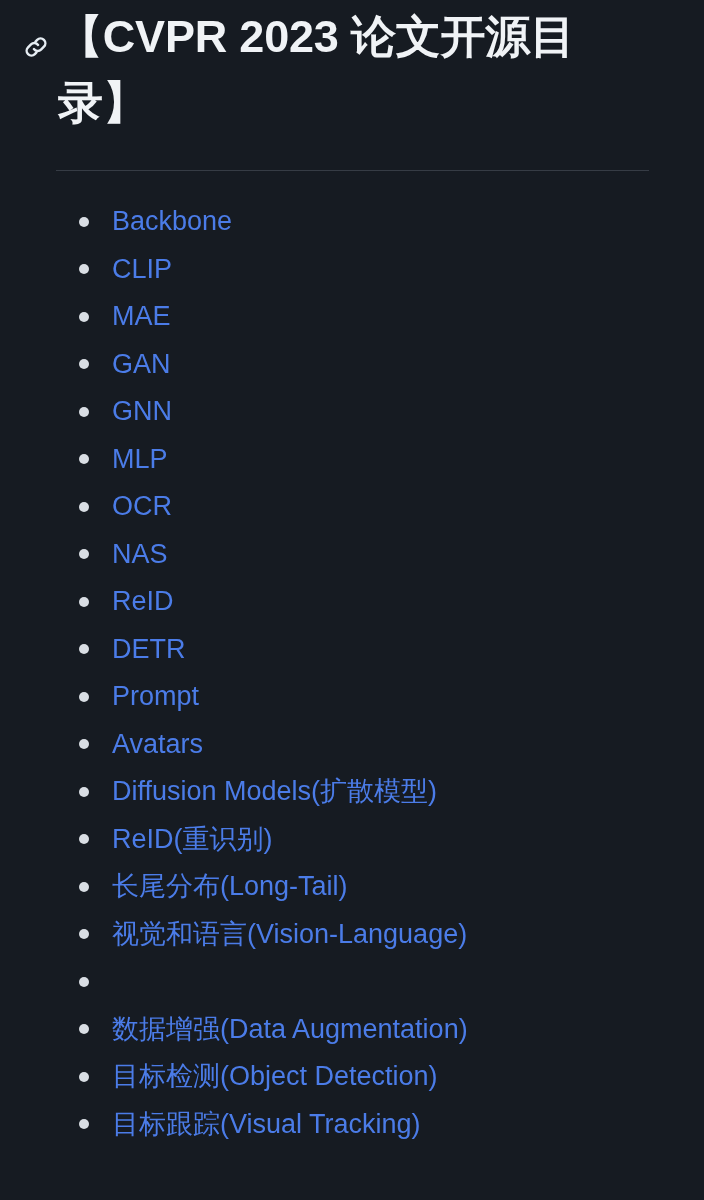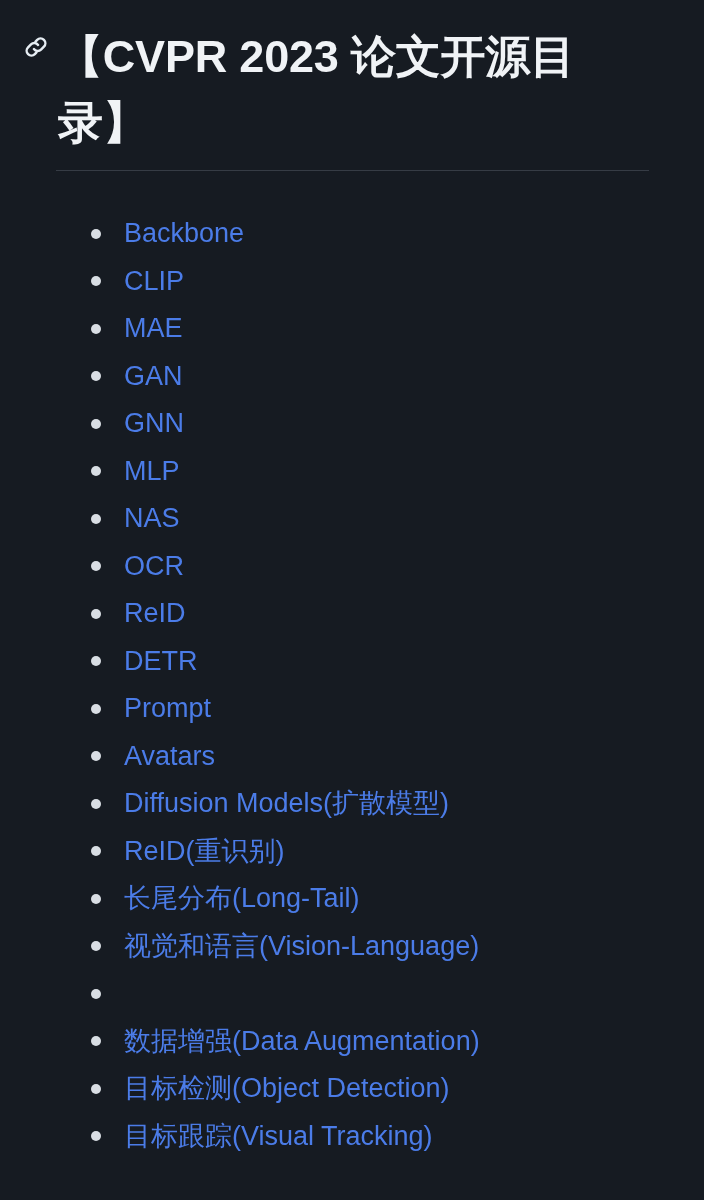--- a/index.html
+++ b/index.html
@@ -38,21 +38,21 @@
     display: block;
     color: #e6edf3;
   }
   .anchor-icon svg {
     display: block;
     width: 28px;
     height: 28px;
   }
   .page-title {
     margin: 0;
-    padding: 24px 52px 0 58px;
+    padding: 4px 52px 0 58px;
     font-size: 45px;
     line-height: 66px;
     font-weight: 700;
     color: #f0f3f6;
     letter-spacing: -0.2px;
     word-break: break-word;
   }
 
   
   .divider {
@@ -66,21 +66,21 @@
     margin: 0;
     padding: 0;
   }
 
   
   .toc-list {
     position: absolute;
     left: 0;
     top: 198px;
     width: 588px;
-    margin: 12px;
+    margin: 0;
     padding: 0;
     list-style: none;
   }
   .toc-item {
     position: relative;
     height: 47.5px;
     line-height: 47.5px;
     padding-left: 112px;
     box-sizing: border-box;
     white-space: nowrap;
@@ -142,28 +142,28 @@
     <li class="toc-item">
       <span class="bullet"></span>
       <a class="toc-link" href="#">GNN</a>
     </li>
     <li class="toc-item">
       <span class="bullet"></span>
       <a class="toc-link" href="#">MLP</a>
     </li>
     <li class="toc-item">
       <span class="bullet"></span>
+      <a class="toc-link" href="#">OCR</a>
+    </li>
+    <li class="toc-item">
+      <span class="bullet"></span>
       <a class="toc-link" href="#">NAS</a>
     </li>
     <li class="toc-item">
       <span class="bullet"></span>
-      <a class="toc-link" href="#">OCR</a>
-    </li>
-    <li class="toc-item">
-      <span class="bullet"></span>
       <a class="toc-link" href="#">ReID</a>
     </li>
     <li class="toc-item">
       <span class="bullet"></span>
       <a class="toc-link" href="#">DETR</a>
     </li>
     <li class="toc-item">
       <span class="bullet"></span>
       <a class="toc-link" href="#">Prompt</a>
     </li>

